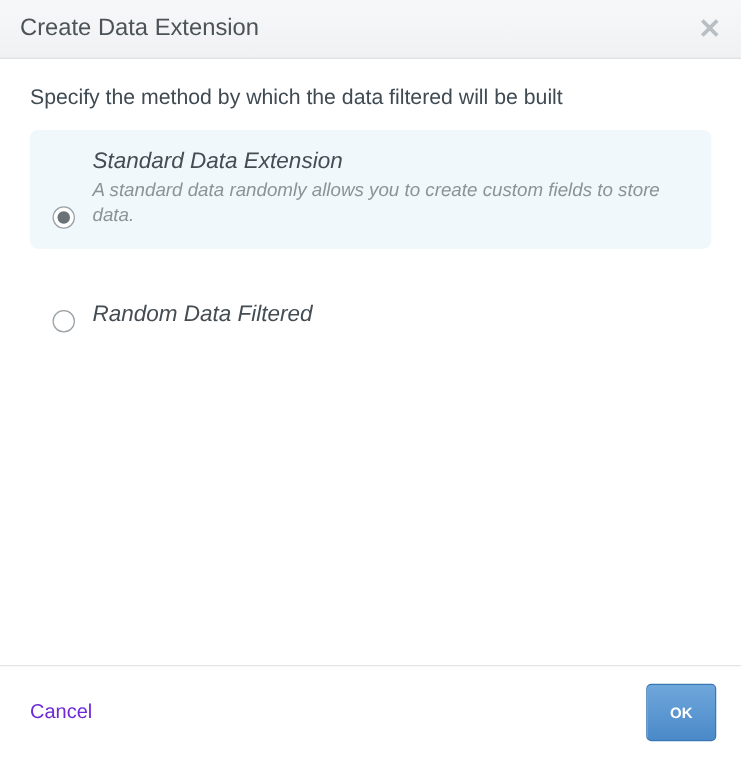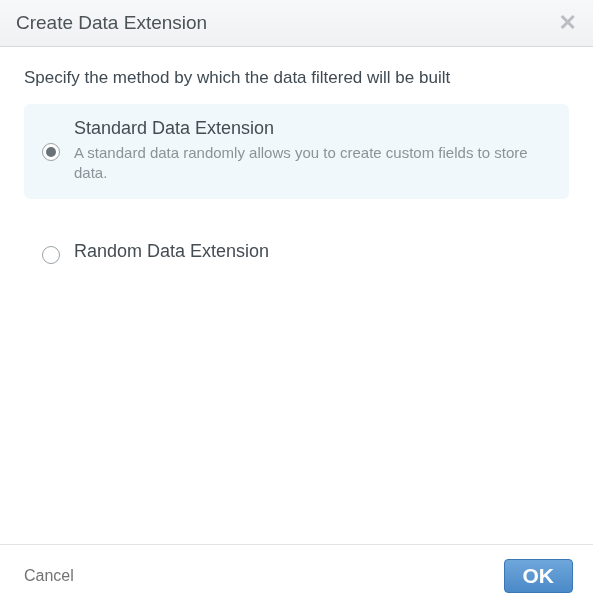--- a/index.html
+++ b/index.html
@@ -39,24 +39,25 @@
   .prompt {
     font-size: 17px;
     color: #3f4a52;
     line-height: 1.35;
     margin-bottom: 14px;
   }
   .option {
     border-radius: 6px;
     padding: 14px 18px 16px 18px;
     display: flex;
-    align-items: center;
+    align-items: flex-end;
     gap: 14px;
     cursor: pointer;
     margin-bottom: 28px;
+    font-style: italic;
   }
   .option.selected {
     background: #f1f8fb;
   }
   .radio {
     width: 18px;
     height: 18px;
     border-radius: 50%;
     border: 1px solid #9aa2a7;
     background: #fff;
@@ -83,33 +84,33 @@
     line-height: 1.35;
   }
   .footer {
     border-top: 1px solid #e1e4e6;
     padding: 14px 20px 18px 24px;
     display: flex;
     align-items: center;
     justify-content: space-between;
   }
   .cancel-link {
-    color: #737373;
+    color: #6d28d9;
     font-size: 16px;
     cursor: pointer;
     background: none;
     border: none;
   }
   .ok-button {
     background: linear-gradient(to bottom, #6fa7db, #4a89c8);
     border: 1px solid #3a77b4;
     color: #fff;
-    font-size: 21px;
+    font-size: 12px;
     font-weight: bold;
-    padding: 4px 18px;
+    padding: 15px 18px;
     border-radius: 4px;
     cursor: pointer;
   }
 </style>
 </head>
 <body>
 
 <div class="header">
   <div class="header-title">Create Data Extension</div>
   <div class="close-icon">✕</div>
@@ -123,21 +124,21 @@
     <div class="option-body">
       <div class="option-title">Standard Data Extension</div>
       <div class="option-desc">A standard data randomly allows you to create custom fields to store data.</div>
     </div>
   </div>
 
 
   <div class="option">
     <div class="radio"></div>
     <div class="option-body">
-      <div class="option-title">Random Data Extension</div>
+      <div class="option-title">Random Data Filtered</div>
     </div>
   </div>
 </div>
 
 <div class="footer">
   <button class="cancel-link">Cancel</button>
   <button class="ok-button">OK</button>
 </div>
 
 </body></html>

